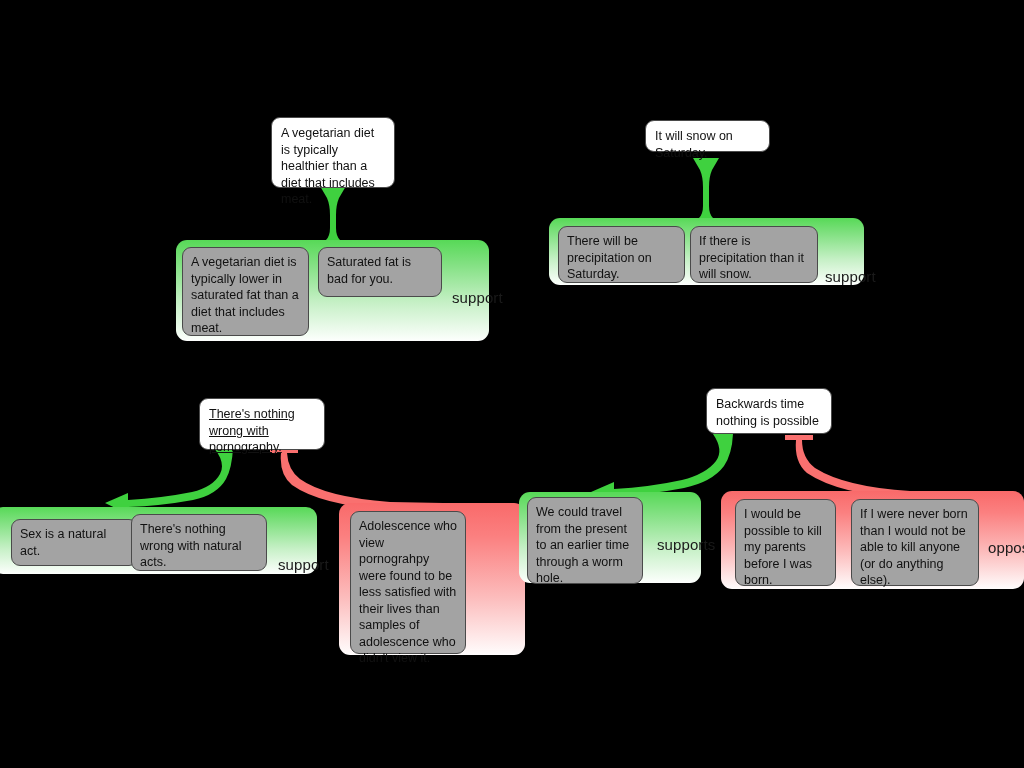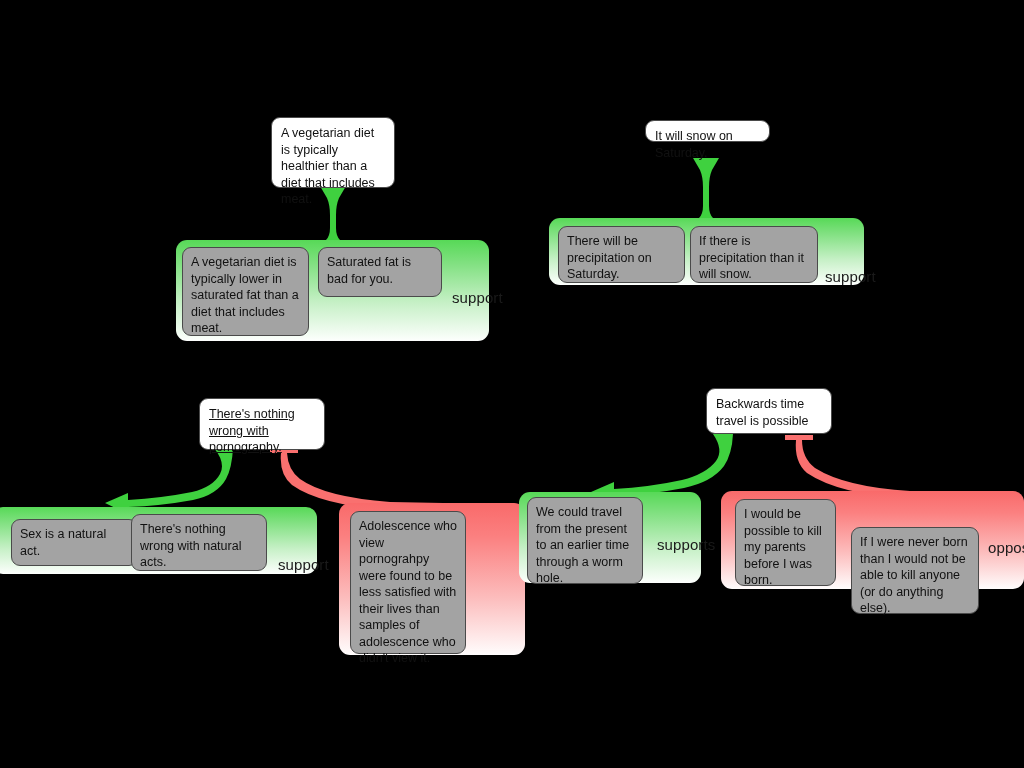--- a/index.html
+++ b/index.html
@@ -74,21 +74,21 @@
   <div class="group support" style="left:176px;top:240px;width:313px;height:101px;"></div>
   <div class="grouplabel" style="left:452px;top:249px;">support</div>
 
   <div class="card" style="left:182px;top:247px;width:127px;height:89px;">
     <span>A vegetarian diet is typically lower in saturated fat than a diet that includes meat.</span>
   </div>
   <div class="card" style="left:318px;top:247px;width:124px;height:50px;">
     <span>Saturated fat is bad for you.</span>
   </div>
 
-  <div class="claim" style="left:645px;top:120px;width:125px;height:22px;">
+  <div class="claim" style="left:645px;top:120px;width:125px;height:32px;">
     <span>It will snow on Saturday.</span>
   </div>
 
   <div class="group support" style="left:549px;top:218px;width:315px;height:67px;"></div>
   <div class="grouplabel" style="left:825px;top:228px;">support</div>
 
   <div class="card" style="left:558px;top:226px;width:127px;height:57px;">
     <span>There will be precipitation on Saturday.</span>
   </div>
   <div class="card" style="left:690px;top:226px;width:128px;height:57px;">
@@ -112,30 +112,30 @@
   <div class="grouplabel" style="left:278px;top:516px;">support</div>
 
   <div class="card" style="left:11px;top:519px;width:127px;height:47px;">
     <span>Sex is a natural act.</span>
   </div>
   <div class="card" style="left:131px;top:514px;width:136px;height:57px;">
     <span>There's nothing wrong with natural acts.</span>
   </div>
 
   <div class="claim" style="left:706px;top:388px;width:126px;height:46px;">
-    <span>Backwards time travel is possible</span>
+    <span>Backwards time nothing is possible</span>
   </div>
 
   <div class="group oppose" style="left:721px;top:491px;width:303px;height:98px;"></div>
   <div class="grouplabel" style="left:988px;top:499px;">oppose</div>
 
   <div class="card" style="left:735px;top:499px;width:101px;height:87px;">
     <span>I would be possible to kill my parents before I was born.</span>
   </div>
-  <div class="card" style="left:851px;top:499px;width:128px;height:87px;margin-top:28px;">
+  <div class="card" style="left:851px;top:499px;width:128px;height:87px;">
     <span>If I were never born than I would not be able to kill anyone (or do anything else).</span>
   </div>
 
   <div class="group support" style="left:519px;top:492px;width:182px;height:91px;"></div>
   <div class="grouplabel" style="left:657px;top:496px;">supports</div>
 
   <div class="card" style="left:527px;top:497px;width:116px;height:87px;">
     <span>We could travel from the present to an earlier time through a worm hole.</span>
   </div>
 

